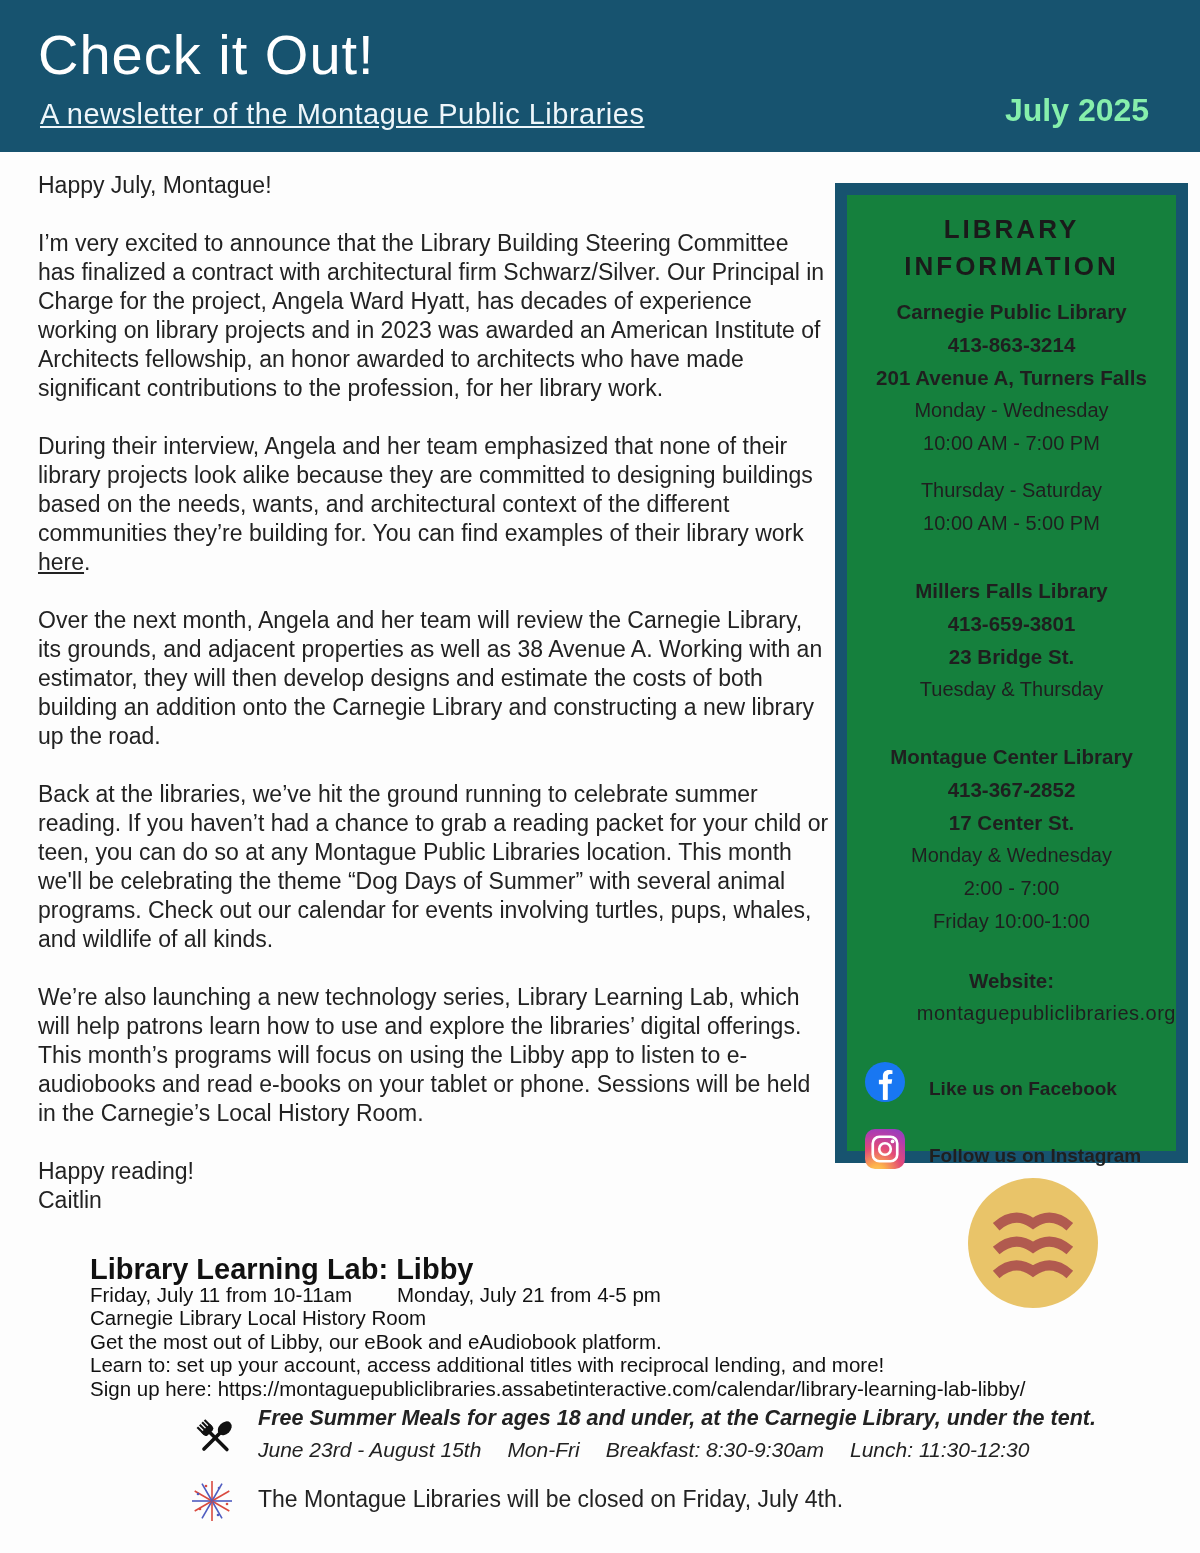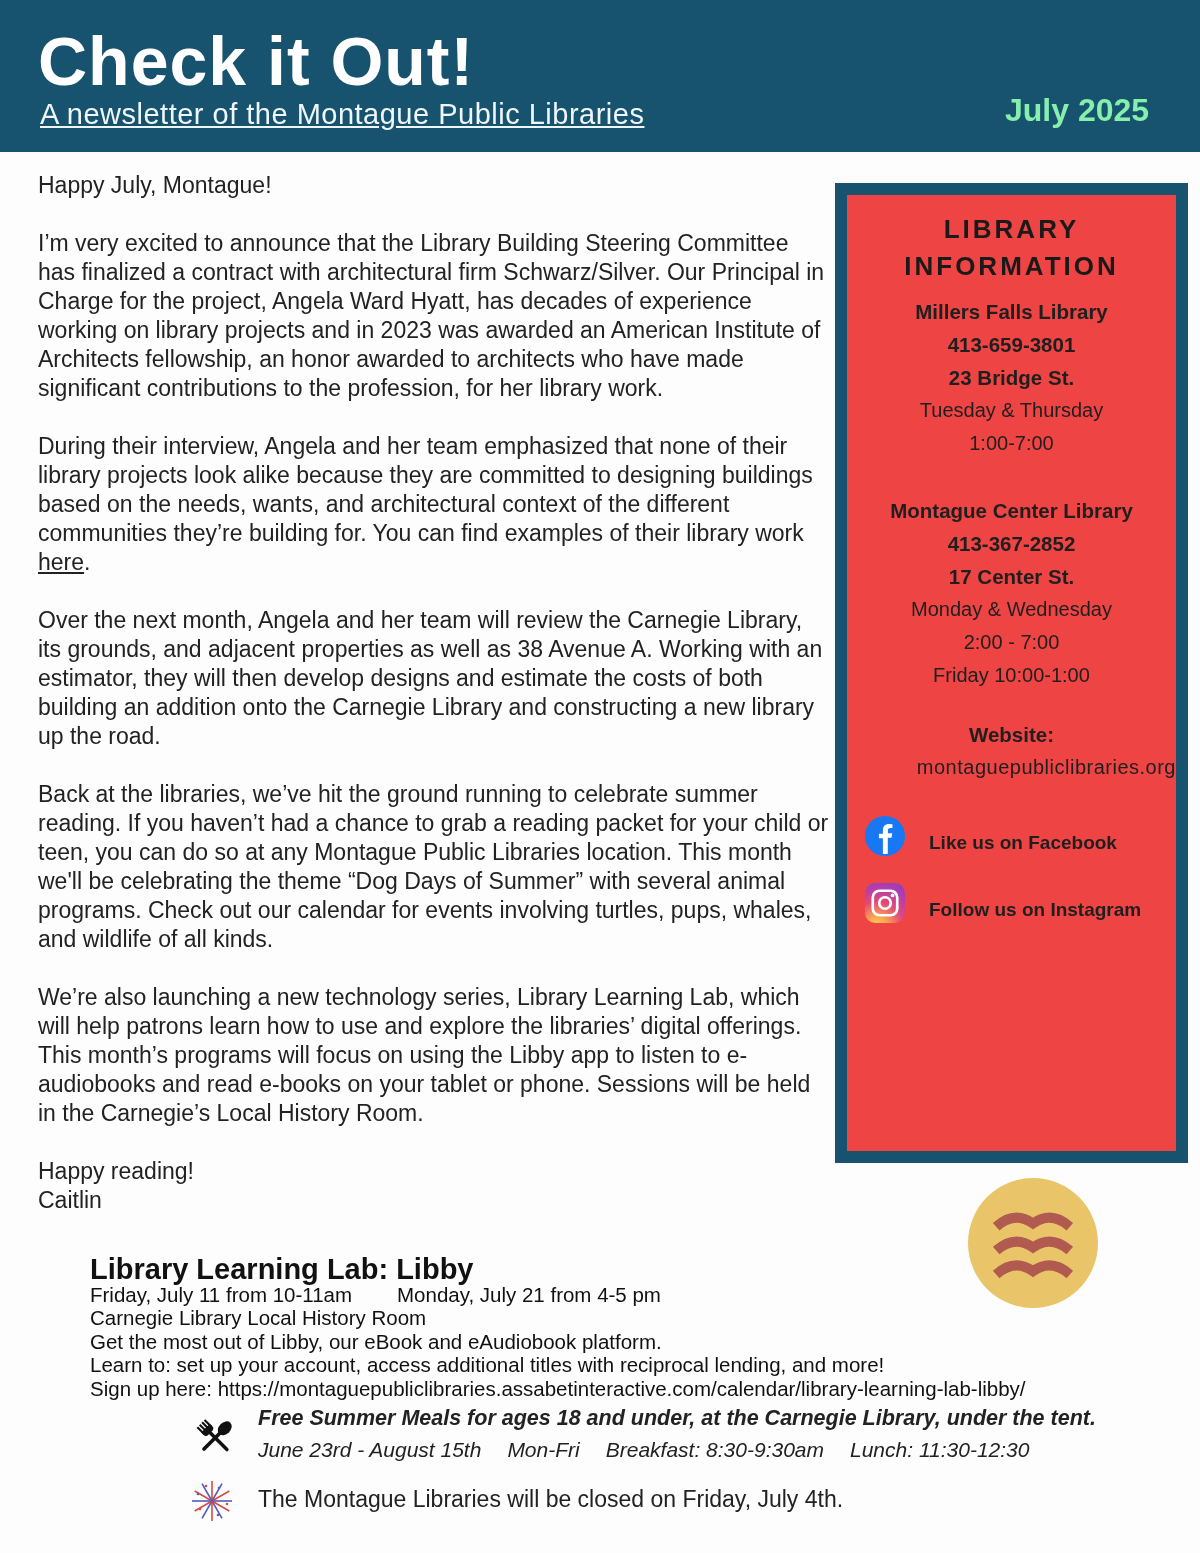--- a/index.html
+++ b/index.html
@@ -2,31 +2,31 @@
 <html><head>
 <meta charset="utf-8">
 <style>
   html,body{margin:0;padding:0;background:#fff;}
   .page{
     position:relative;width:1200px;height:1553px;background:#fdfdfd;
     font-family:"Liberation Sans",sans-serif;color:#222;overflow:hidden;
   }
   
   .header{position:absolute;left:0;top:0;width:1200px;height:152px;background:#17536F;}
-  .header-title{position:absolute;left:38px;top:22px;font-size:68px;font-weight:700;color:#fff;letter-spacing:1px;}
+  .header-title{position:absolute;left:38px;top:22px;font-size:56px;font-weight:400;color:#fff;letter-spacing:1px;}
   .header-sub{position:absolute;left:40px;top:98px;font-size:29px;font-weight:400;color:#eef6fa;letter-spacing:.5px;text-decoration:underline;}
   .header-date{position:absolute;left:1005px;top:92px;font-size:32px;font-weight:700;color:#86efac;}
   
   .article{position:absolute;left:38px;top:171px;width:792px;font-size:23px;line-height:29px;color:#222;}
   .article p{margin:0 0 29px 0;}
   .inline-link{color:#222;text-decoration:underline;cursor:pointer;}
   
   .sidebar{
     position:absolute;left:835px;top:183px;width:353px;height:980px;
-    background:#ef4444;border:12px solid #17536F;box-sizing:border-box;
+    background:#15803d;border:12px solid #17536F;box-sizing:border-box;
     text-align:center;color:#1f1f1f;
   }
   .sb-title{margin:16px 6px 10px 6px;font-size:26px;font-weight:700;letter-spacing:3px;line-height:37px;color:#1a1a1a;}
   .lib{margin-top:6px;}
   .lib + .lib{margin-top:34px;}
   .lib-line{font-size:20px;line-height:33px;}
   .bold{font-weight:700;font-size:20.5px;}
   .hours-gap{margin-top:14px;}
   .website{margin-top:26px;}
   .sb-url{font-size:20px;line-height:33px;letter-spacing:.5px;cursor:pointer;text-align:right;}
@@ -71,28 +71,40 @@
     <p>We’re also launching a new technology series, Library Learning Lab, which will help patrons learn how to use and explore the libraries’ digital offerings. This month’s programs will focus on using the Libby app to listen to e-audiobooks and read e-books on your tablet or phone. Sessions will be held in the Carnegie’s Local History Room.</p>
     <p><span>Happy reading!</span><br><span>Caitlin</span></p>
   </div>
 
   <aside class="sidebar">
     <div class="sb-title">
       <span>LIBRARY</span><br>
       <span>INFORMATION</span>
     </div>
 
+    <div class="lib">
+      <div class="lib-line bold">Carnegie Public Library</div>
+      <div class="lib-line bold">413-863-3214</div>
+      <div class="lib-line bold">201 Avenue A, Turners Falls</div>
+      <div>
+        <div class="lib-line">Monday - Wednesday</div>
+        <div class="lib-line">10:00 AM - 7:00 PM</div>
+      </div>
+      <div class="hours-gap">
+        <div class="lib-line">Thursday - Saturday</div>
+        <div class="lib-line">10:00 AM - 5:00 PM</div>
+      </div>
+    </div>
 
     <div class="lib">
       <div class="lib-line bold">Millers Falls Library</div>
       <div class="lib-line bold">413-659-3801</div>
       <div class="lib-line bold">23 Bridge St.</div>
       <div>
         <div class="lib-line">Tuesday &amp; Thursday</div>
-        <div class="lib-line">1:00-7:00</div>
       </div>
     </div>
 
     <div class="lib">
       <div class="lib-line bold">Montague Center Library</div>
       <div class="lib-line bold">413-367-2852</div>
       <div class="lib-line bold">17 Center St.</div>
       <div>
         <div class="lib-line">Monday &amp; Wednesday</div>
         <div class="lib-line">2:00 - 7:00</div>

